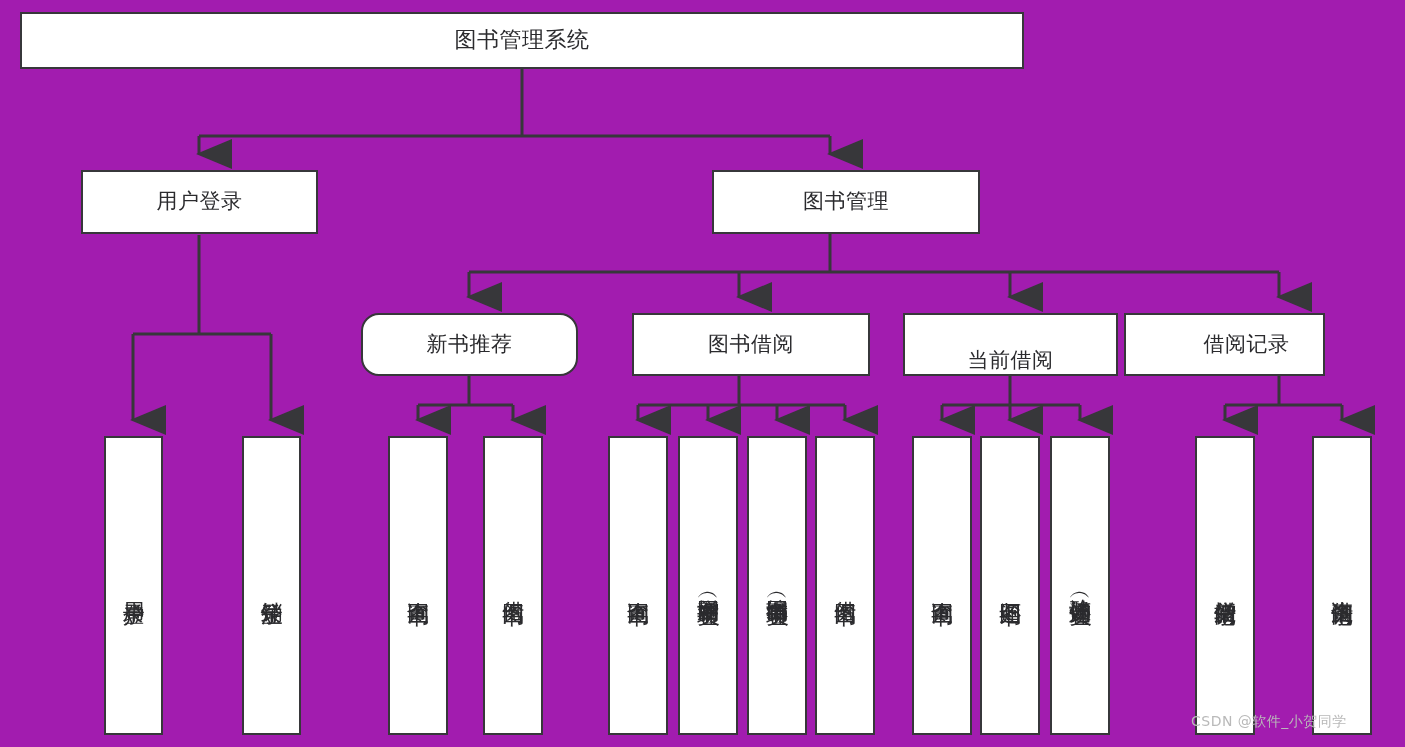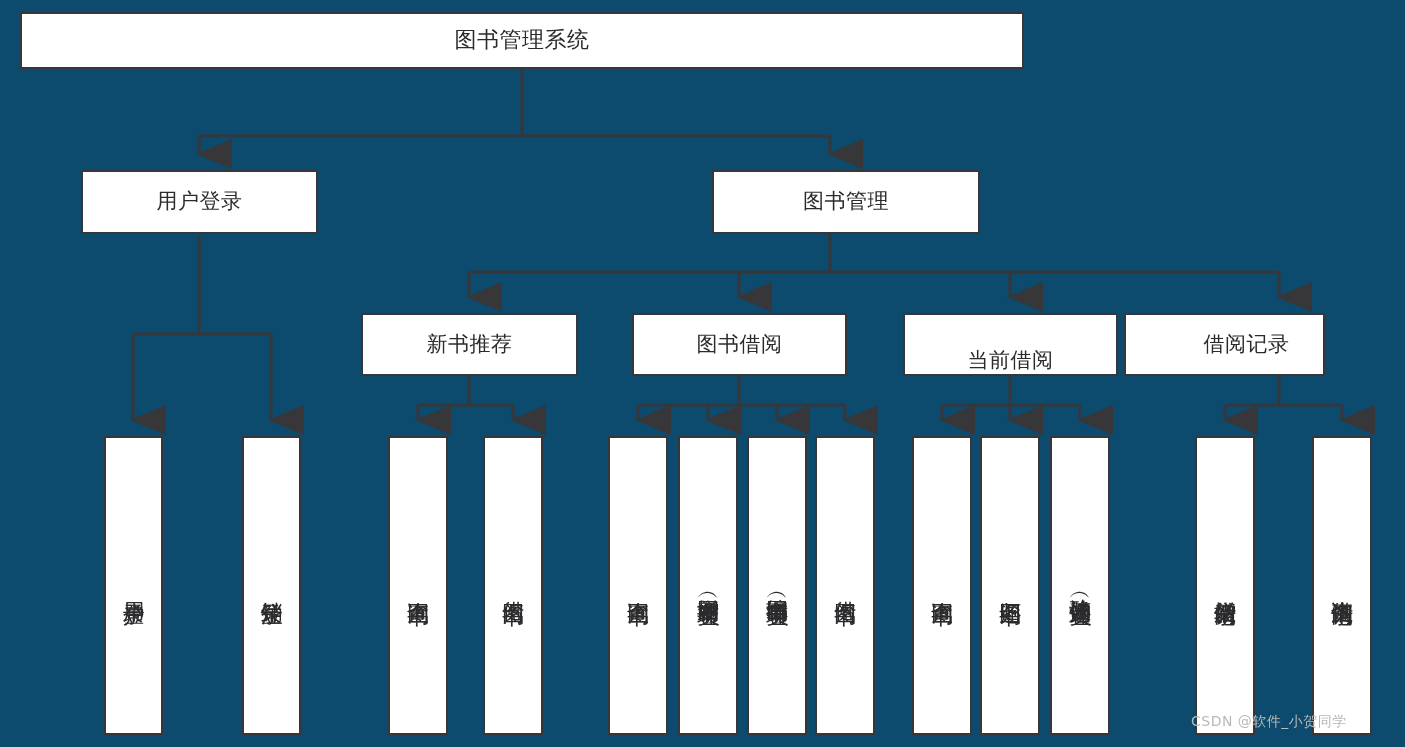--- a/index.html
+++ b/index.html
@@ -8,21 +8,21 @@
     padding: 0;
     background: #ffffff;
   }
   body {
     font-family: "DejaVu Sans", "Liberation Sans", sans-serif;
   }
   #canvas {
     position: relative;
     width: 1405px;
     height: 747px;
-    background: #0c4a6e;
+    background: #a21caf;
     overflow: hidden;
   }
   svg#wires {
     position: absolute;
     left: 0;
     top: 0;
     width: 1405px;
     height: 747px;
     pointer-events: none;
   }
@@ -133,25 +133,25 @@
   </div>
 
   <div class="node horiz" style="left:81px; top:170px; width:237px; height:64px;">
     <span class="label">用户登录</span>
   </div>
 
   <div class="node horiz" style="left:712px; top:170px; width:268px; height:64px;">
     <span class="label">图书管理</span>
   </div>
 
-  <div class="node horiz" style="left:361px; top:313px; width:217px; height:63px;">
+  <div class="node horiz" style="left:361px; top:313px; width:217px; height:63px;border-radius:18px;">
     <span class="label">新书推荐</span>
   </div>
 
-  <div class="node horiz" style="left:632px; top:313px; width:215px; height:63px;">
+  <div class="node horiz" style="left:632px; top:313px; width:238px; height:63px;">
     <span class="label">图书借阅</span>
   </div>
 
   <div class="node horiz" style="left:903px; top:313px; width:215px; height:63px;align-items:flex-end;">
     <span class="label">当前借阅</span>
   </div>
 
   <div class="node horiz" style="left:1124px; top:313px; width:201px; height:63px;padding-left:44px;">
     <span class="label">借阅记录</span>
   </div>

